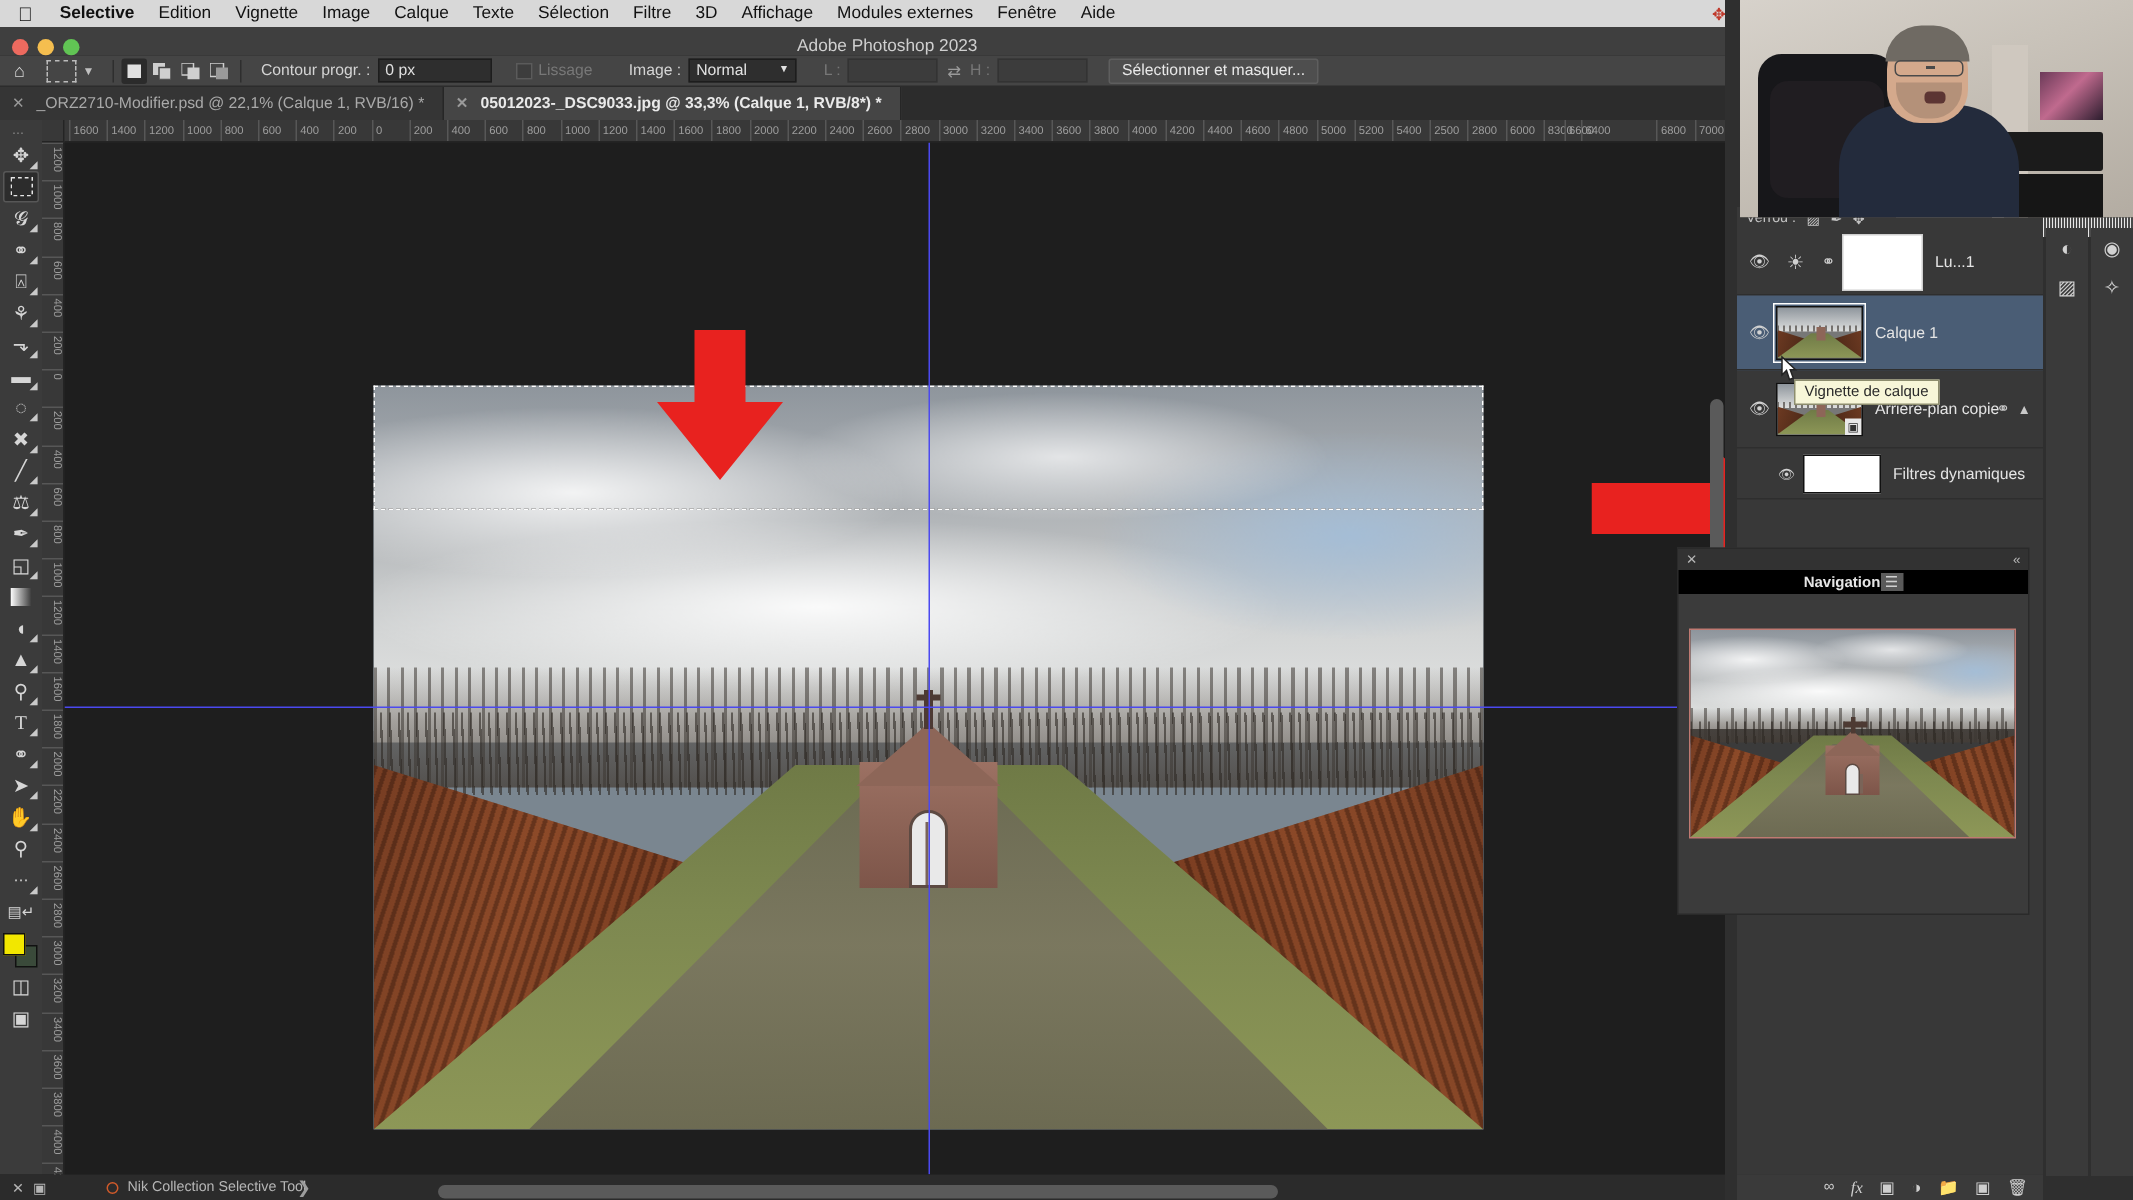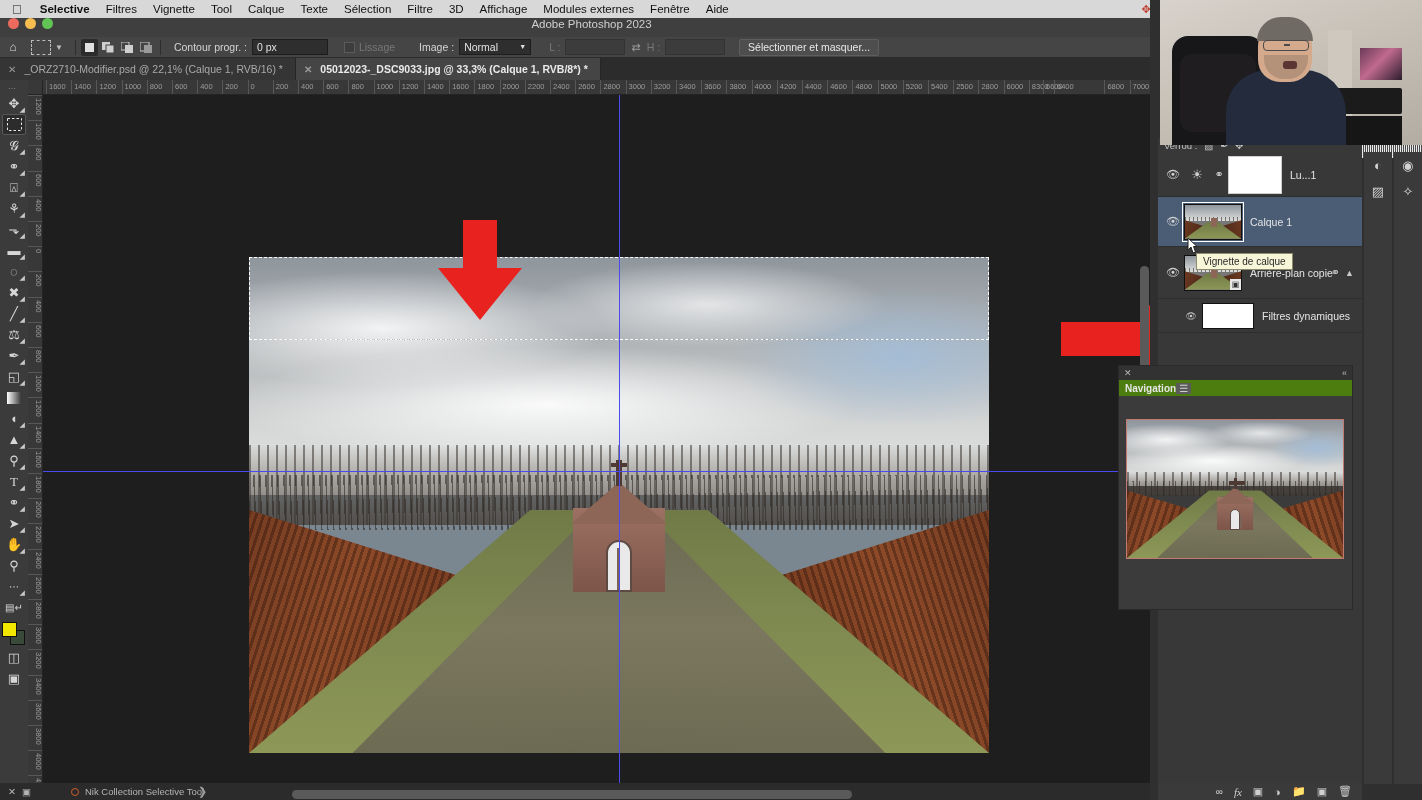--- a/index.html
+++ b/index.html
@@ -25,21 +25,21 @@
   #macbar .battery{
     width:18px;height:9px;border:1.2px solid #333;border-radius:2px;position:relative;
     margin:0 4px;
   }
   #macbar .battery::after{content:"";position:absolute;right:-3px;top:2.5px;width:2px;height:4px;background:#333;border-radius:0 1px 1px 0;}
   #macbar .battery i{position:absolute;left:1px;top:1px;bottom:1px;width:7px;background:#222;display:block;}
 
   
   #titlebar{
     position:absolute; left:0; top:18px; width:1183px; height:19px;
-    background:#3f3f3f; display:flex; align-items:flex-start;
+    background:#3f3f3f; display:flex; align-items:flex-end;
   }
   .traffic{ display:flex; gap:6px; padding-left:8px;}
   .traffic span{ width:11px;height:11px;border-radius:50%; display:block;}
   .tl-red{background:#ed6a5f;} .tl-yel{background:#f5be4f;} .tl-grn{background:#61c454;}
   #titlebar .tb-title{
     position:absolute; left:0; right:0; text-align:center;
     font-size:11.5px; color:#cfcfcf;
   }
 
   
@@ -269,21 +269,21 @@
   #histobox{position:absolute;left:1246px;top:140px;width:176px;height:18px;background:#3f3f3f;overflow:hidden;}
   .histo{position:absolute;left:78px;bottom:0;width:98px;height:18px;
     background:repeating-linear-gradient(90deg,#e8e8e8 0 1px,#4a4a4a 1px 2px);}
 
   
   #navpanel{
     position:absolute;left:1118px;top:365px;width:235px;height:245px;
     background:#3b3b3b;border:1px solid #2a2a2a;
   }
   #nav-top{height:14px;display:flex;align-items:center;justify-content:space-between;padding:0 5px;font-size:9px;color:#b6b6b6;background:#323232;}
-  #nav-tab{height:16px;display:flex;align-items:center;justify-content:flex-start;background:#4d7c0f;padding:0 6px;}
+  #nav-tab{height:16px;display:flex;align-items:center;justify-content:center;background:#000000;padding:0 6px;}
   #nav-tab .tt{font-size:10px;color:#e6e6e6;font-weight:bold;}
   #nav-thumb{position:absolute;left:7px;top:53px;width:218px;height:140px;border:1px solid #c07a72;overflow:hidden;}
   #nav-bottom{position:absolute;left:0;bottom:4px;width:235px;height:20px;display:flex;align-items:center;padding:0 6px;gap:6px;}
   #zoomval{background:#fff;color:#111;font-size:9.5px;padding:1px 3px;border:1px solid #111;}
   .slider{flex:1;height:4px;background:#6e6e6e;border-radius:2px;position:relative;margin:0 4px;}
   .sl-knob{position:absolute;left:30%;top:-5px;width:0;height:0;border-left:7px solid transparent;border-right:7px solid transparent;border-bottom:10px solid #e8e8e8;}
   .mtn-sm{width:0;height:0;border-left:6px solid transparent;border-right:6px solid transparent;border-bottom:7px solid #d5d5d5;}
   .mtn-lg{width:0;height:0;border-left:9px solid transparent;border-right:9px solid transparent;border-bottom:11px solid #d5d5d5;}
 
   
@@ -298,23 +298,23 @@
   #vscroll{position:absolute;right:1px;top:96px;width:9px;height:640px;}
   #vscroll .bar{position:absolute;left:0;top:90px;width:9px;height:260px;background:#5a5a5a;border-radius:5px;}
   .prev-arrow{position:absolute;left:198px;bottom:2px;color:#9d9d9d;font-size:11px;}
 </style>
 </head>
 <body>
 
 <div id="macbar">
   <span class="apple"></span>
   <span class="mi bold">Selective</span>
-  <span class="mi">Filtres</span>
+  <span class="mi">Edition</span>
   <span class="mi">Vignette</span>
-  <span class="mi">Tool</span>
+  <span class="mi">Image</span>
   <span class="mi">Calque</span>
   <span class="mi">Texte</span>
   <span class="mi">Sélection</span>
   <span class="mi">Filtre</span>
   <span class="mi">3D</span>
   <span class="mi">Affichage</span>
   <span class="mi">Modules externes</span>
   <span class="mi">Fenêtre</span>
   <span class="mi">Aide</span>
   <span class="spacer"></span>

